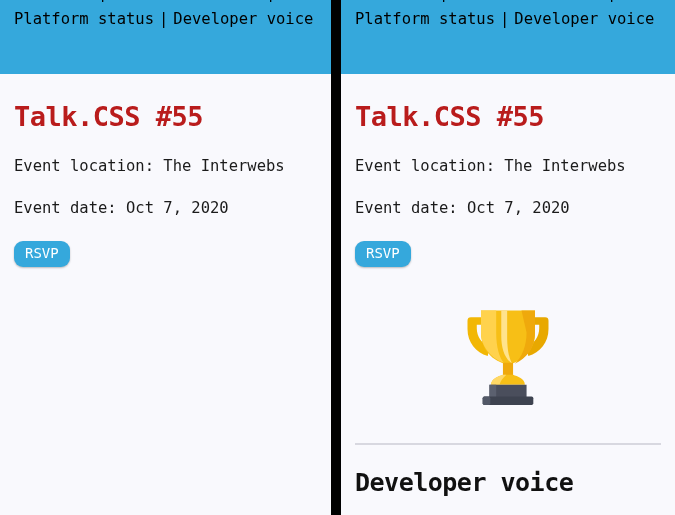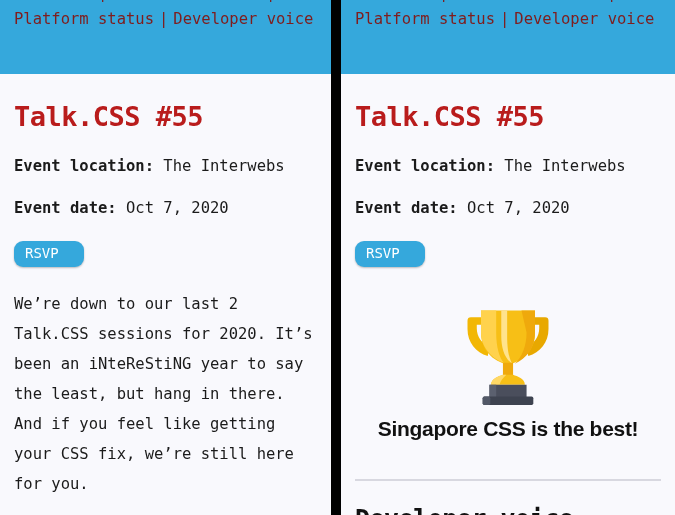--- a/index.html
+++ b/index.html
@@ -33,21 +33,21 @@
 
   
   .site-header {
     background: #35A8DC;
     height: 74px;
     padding: 0 14px;
     box-sizing: border-box;
     overflow: hidden;
   }
   .nav-row {
-    color: #7f1d1d;
+    color: #000000;
     font-size: 15.5px;
     line-height: 26px;
     white-space: nowrap;
     letter-spacing: 0px;
   }
   .nav-row-clipped {
     margin-top: -20px;
   }
   .nav-sep { padding: 0 5px; }
 
@@ -63,33 +63,33 @@
     letter-spacing: -0.5px;
     margin: 26px 0 0 0;
     line-height: 1.25;
   }
   .meta-line {
     font-size: 15.5px;
     color: #1b1b1b;
     margin-top: 22px;
     line-height: 1.3;
   }
-  .meta-label { font-weight: bold; }
+  .meta-label { font-weight: normal; }
   .meta-value { font-weight: normal; text-align: center; }
 
   .rsvp-btn {
     display: inline-block;
     margin-top: 23px;
     background: #35A8DC;
     color: #ffffff;
     font-size: 14px;
     font-family: "DejaVu Sans Mono", monospace;
     border: none;
     border-radius: 9px;
-    padding: 5px 25px 6px 11px;
+    padding: 5px 11px 6px 11px;
     line-height: 1.1;
     box-shadow: 0 1px 2px rgba(0,0,0,0.25);
     cursor: pointer;
   }
 
   .body-copy {
     font-size: 15.5px;
     line-height: 30px;
     color: #1b1b1b;
     margin-top: 22px;
@@ -151,21 +151,20 @@
         <span class="meta-value">The Interwebs</span>
       </div>
 
       <div class="meta-line">
         <span class="meta-label">Event date:</span>
         <span class="meta-value">Oct 7, 2020</span>
       </div>
 
       <button class="rsvp-btn">RSVP</button>
 
-      <p class="body-copy">We’re down to our last 2 Talk.CSS sessions for 2020. It’s been an iNteReStiNG year to say the least, but hang in there. And if you feel like getting your CSS fix, we’re still here for you.</p>
 
       
 
       
     </div>
   </div>
 
   <div class="gutter"></div>
 
   <div class="panel panel-right">
@@ -211,21 +210,20 @@
 
           <path d="M44 104 c0 -8 9 -10 14 -12 h12 c5 2 14 4 14 12 z" fill="#F7BF16"></path>
           <path d="M44 104 c0 -8 9 -10 14 -12 h4 c-4 4 -7 7 -8 12 z" fill="#FFD866"></path>
 
           <rect x="42" y="104" width="44" height="16" fill="#4A4E5C"></rect>
           <rect x="42" y="104" width="8" height="16" fill="#5B606F"></rect>
 
           <rect x="34" y="118" width="60" height="10" rx="2" fill="#3E4350"></rect>
           <rect x="34" y="118" width="9" height="10" rx="2" fill="#525867"></rect>
         </svg>
-        <div class="graphic-caption">Singapore CSS is the best!</div>
       </div>
 
       <hr class="rule">
 
       <h2 class="section-heading-clipped">Developer voice</h2>
     </div>
   </div>
 
 </div>
 

